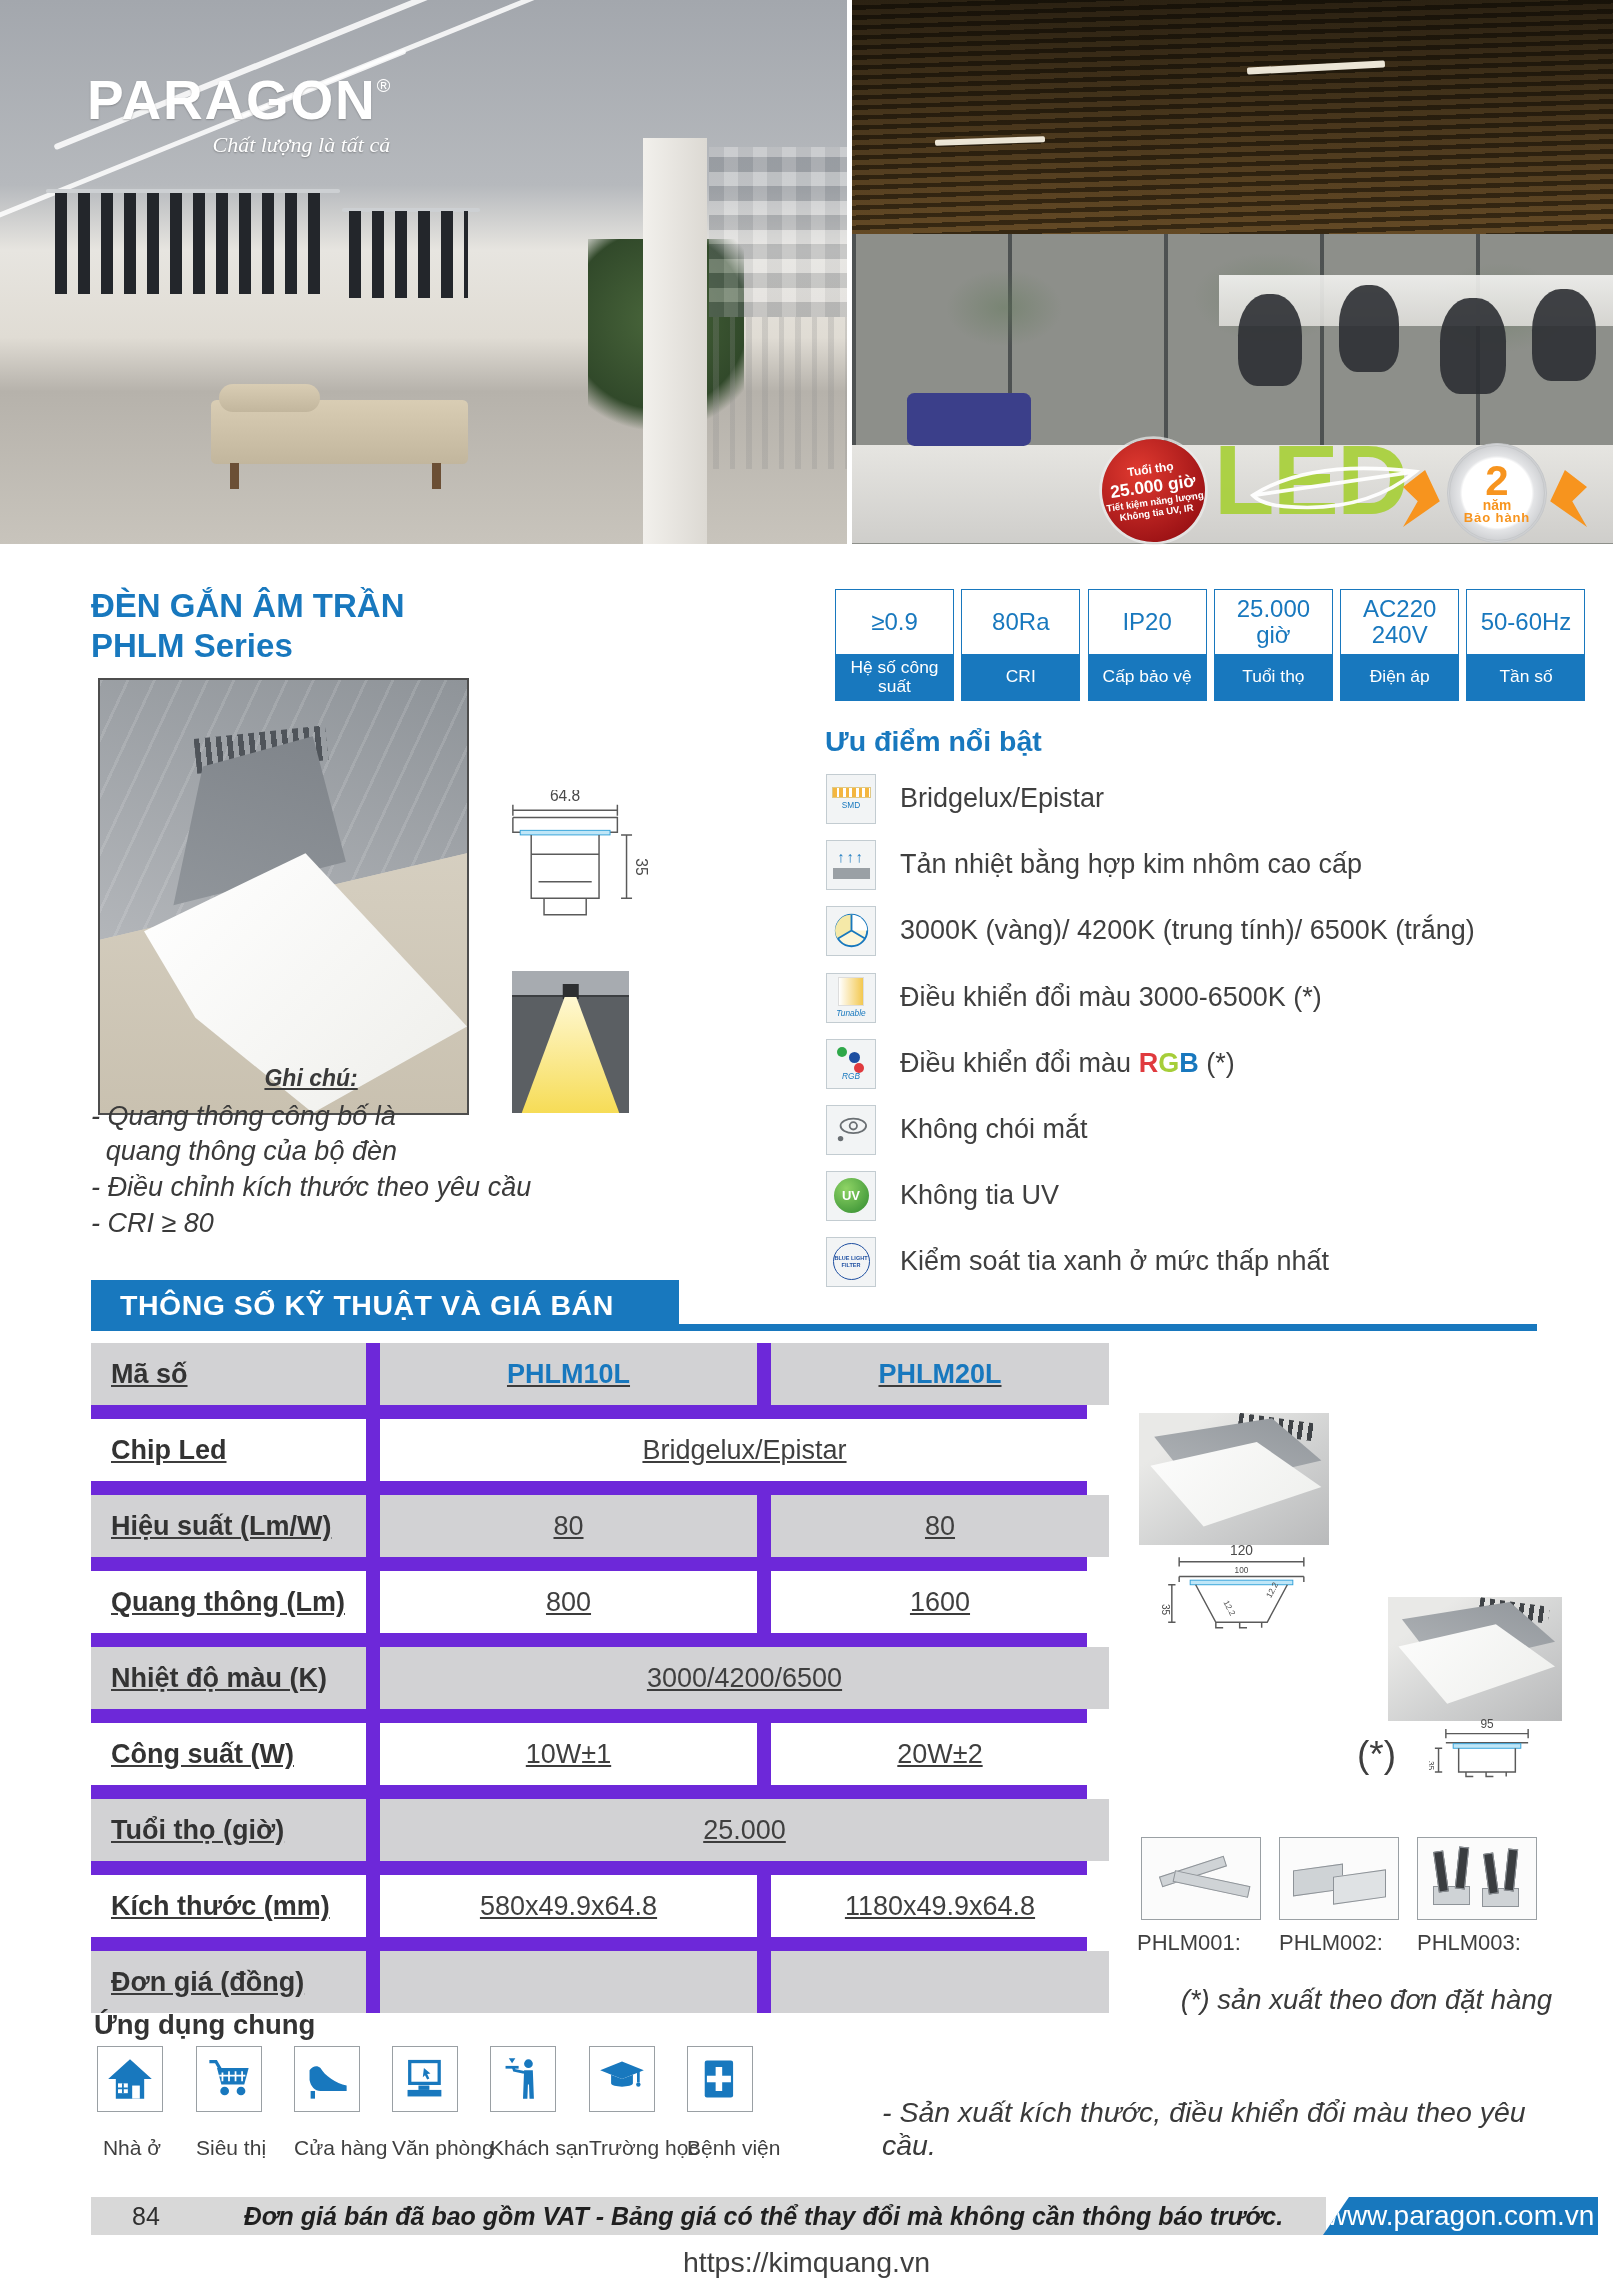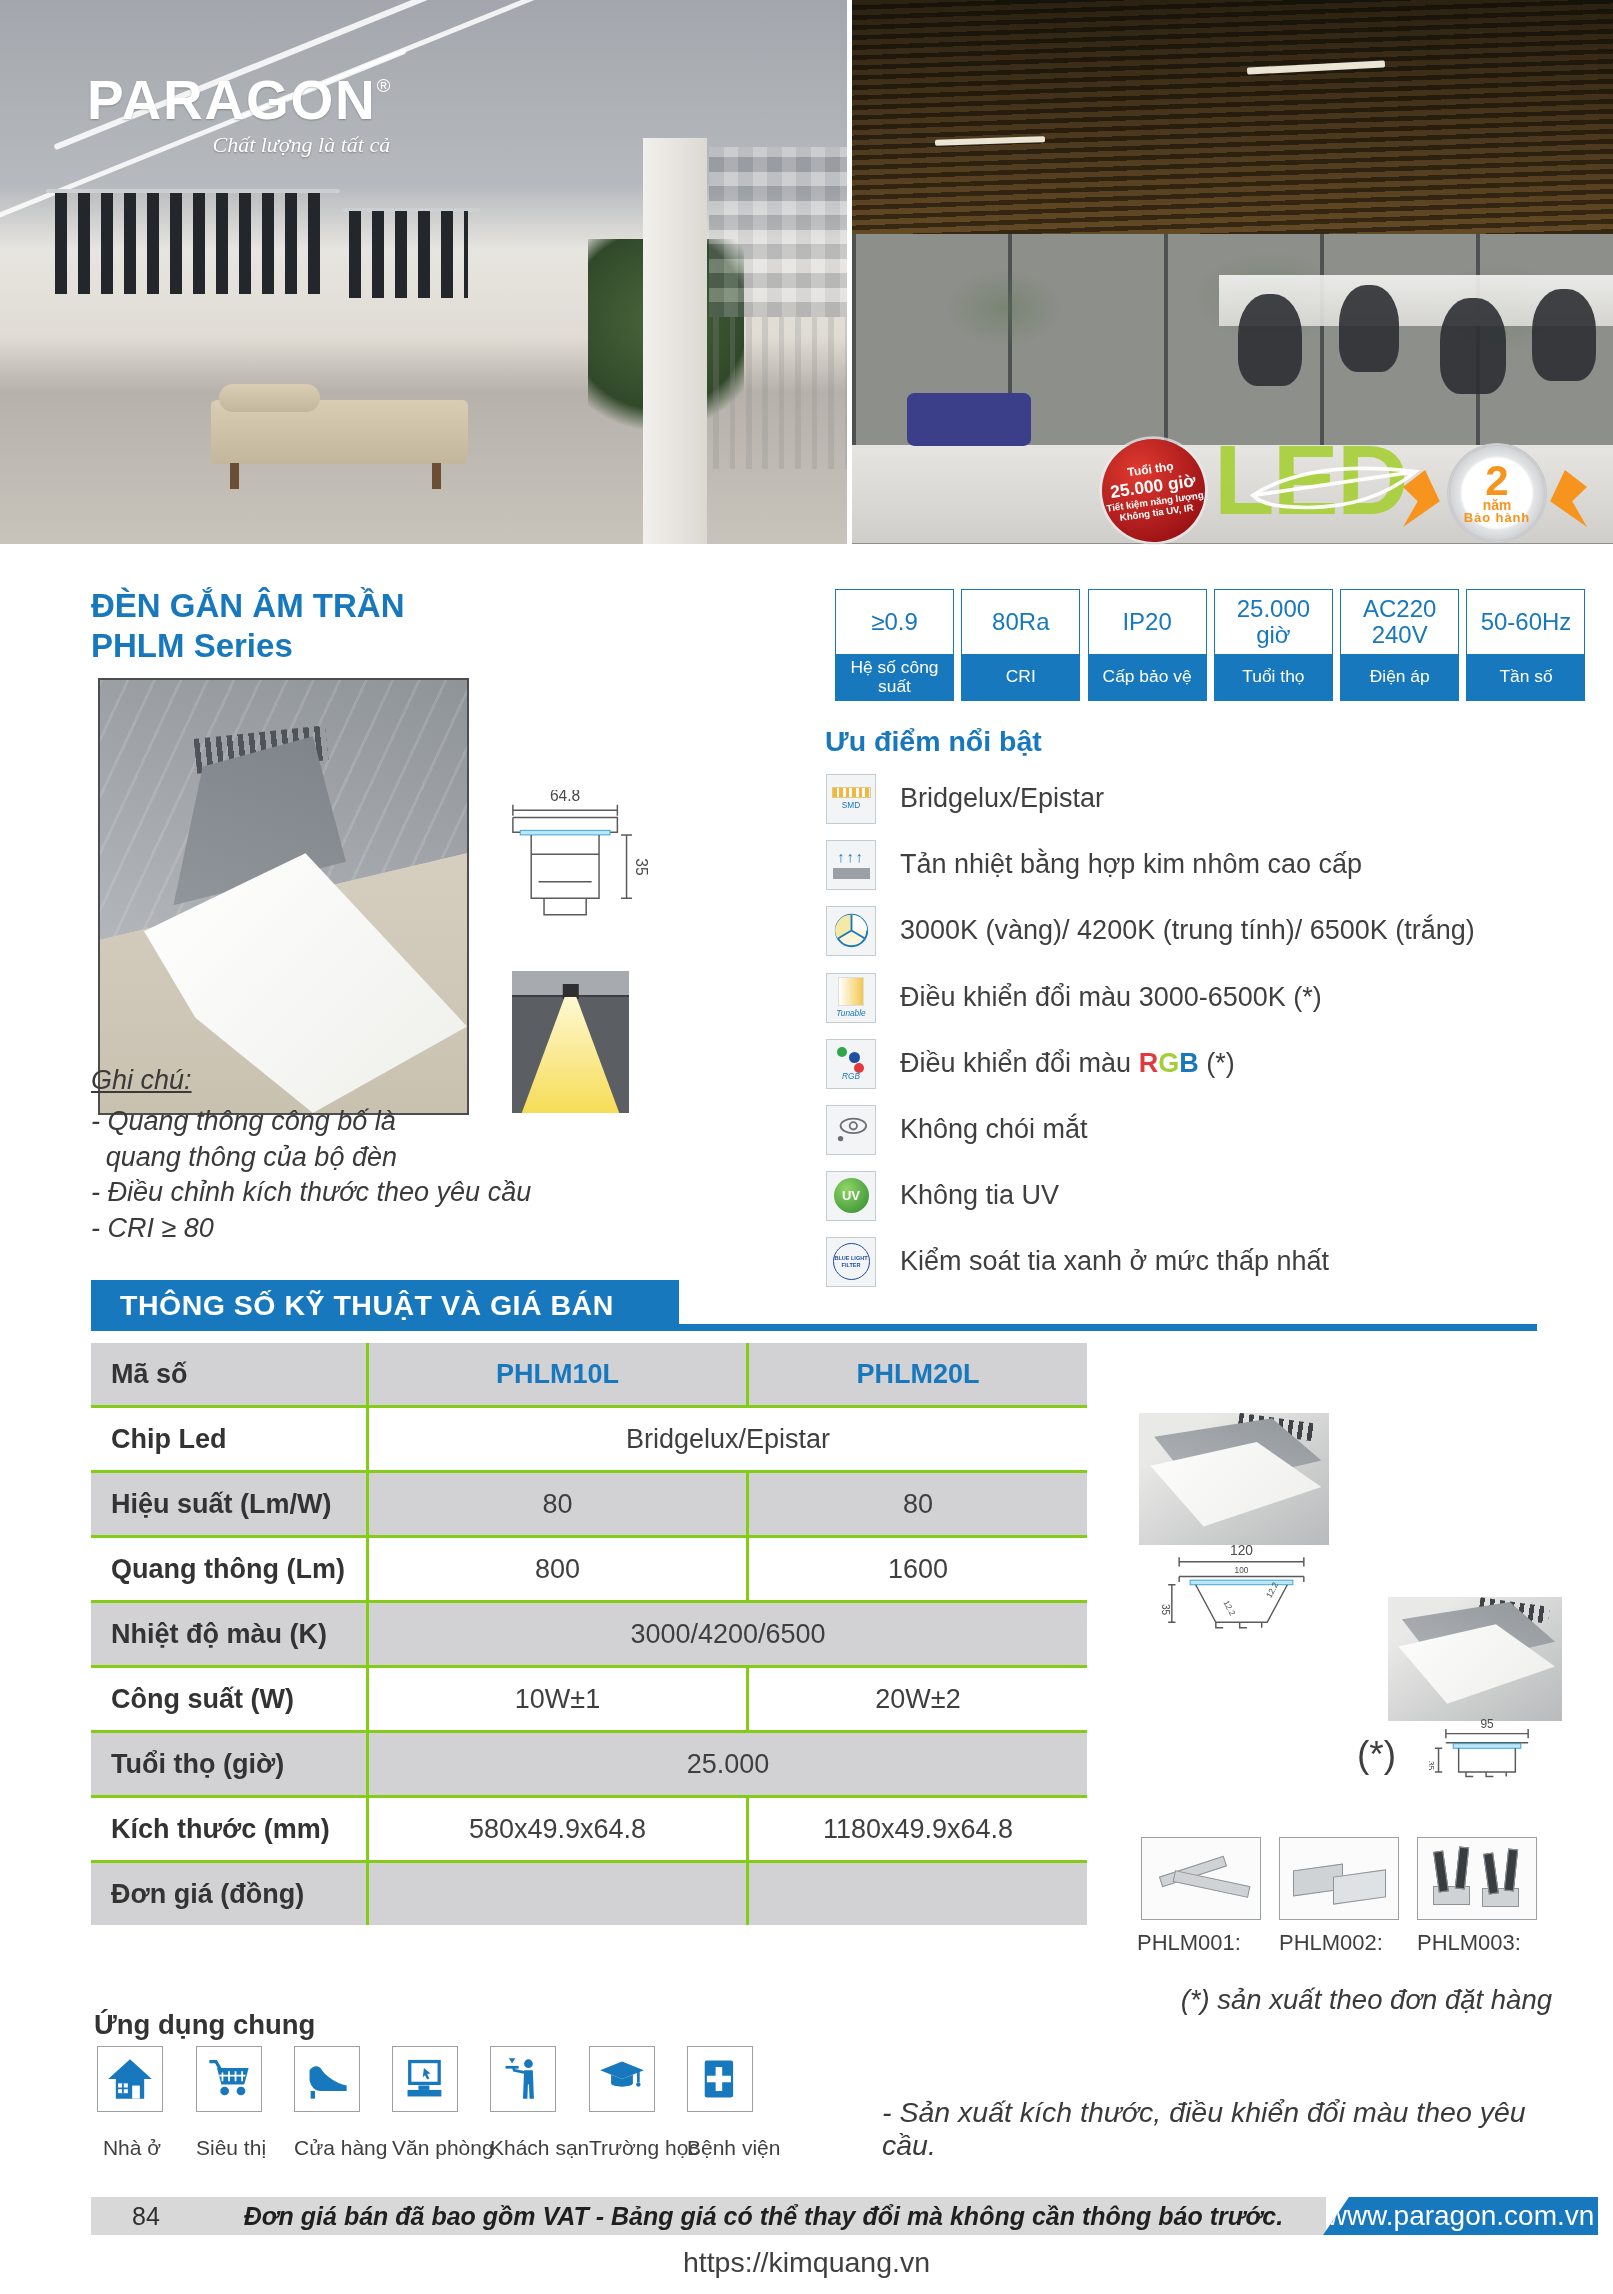--- a/index.html
+++ b/index.html
@@ -121,32 +121,32 @@
   .bluebar{fill:#bfe6f7;stroke:#2e9fd8;stroke-width:1;}
   #beam-box{left:512px;top:971px;width:117px;height:142px;background:#5b5f63;overflow:hidden;}
   #beam-box .strip{position:absolute;left:0;top:0;width:100%;height:24px;background:#a7abb0;
       border-bottom:2.8px solid #3c3f42;}
   #beam-box .fixture{position:absolute;left:50%;top:13px;width:16.5px;height:14.7px;transform:translateX(-50%);background:#2d2f31;}
   #beam-box .cone{position:absolute;left:0;top:26px;width:100%;height:117px;
       background:linear-gradient(180deg,#fff8d2,#f6dc55);clip-path:polygon(45% 0,55% 0,92% 100%,8% 100%);}
 
   
   #notes{left:91px;top:1063px;font-style:italic;color:#3a3a3a;font-size:27px;line-height:1.32;}
-  #notes-heading{font-weight:normal;text-decoration:underline;font-size:27px;margin-bottom:5.5px;}
+  #notes-heading{font-weight:bold;text-decoration:underline;font-size:23px;margin-bottom:5.5px;text-align:center;}
   .note-indent{padding-left:14.7px;}
 
   
   #section-banner{left:91px;top:1280px;width:588px;height:51px;background:#1878be;color:#fff;
       font-size:28.5px;font-weight:bold;display:flex;align-items:center;padding-left:29px;box-sizing:border-box;
       letter-spacing:0.5px;}
   #section-banner-line{left:679px;top:1324px;width:858px;height:7.3px;background:#1878be;}
 
   
   #spec-table{left:91px;top:1343px;width:996px;display:grid;
-      grid-template-columns:275px 377px 338px;grid-auto-rows:62px;gap:3px;background:#84cc16;}
+      grid-template-columns:275px 377px 338px;grid-auto-rows:62px;gap:14px;background:#6d28d9;text-decoration:underline;}
   .cell{display:flex;align-items:center;font-size:27px;}
   .cell.gray{background:#d2d2d4;} .cell.white{background:#fff;}
   .cell.label{font-weight:bold;color:#333;padding-left:20px;}
   .cell.val{justify-content:center;color:#3f3f3f;}
   .cell.code{justify-content:center;color:#1878be;font-weight:bold;}
   .span2{grid-column:2 / 4;}
 
   
   .mini-render{border:0;overflow:hidden;background:linear-gradient(145deg,#e9e9e7 20%,#cfd0d0 60%,#b9babb);}
   .mini-housing{position:absolute;inset:0;background:linear-gradient(200deg,#8f9499,#c2c5c8);

